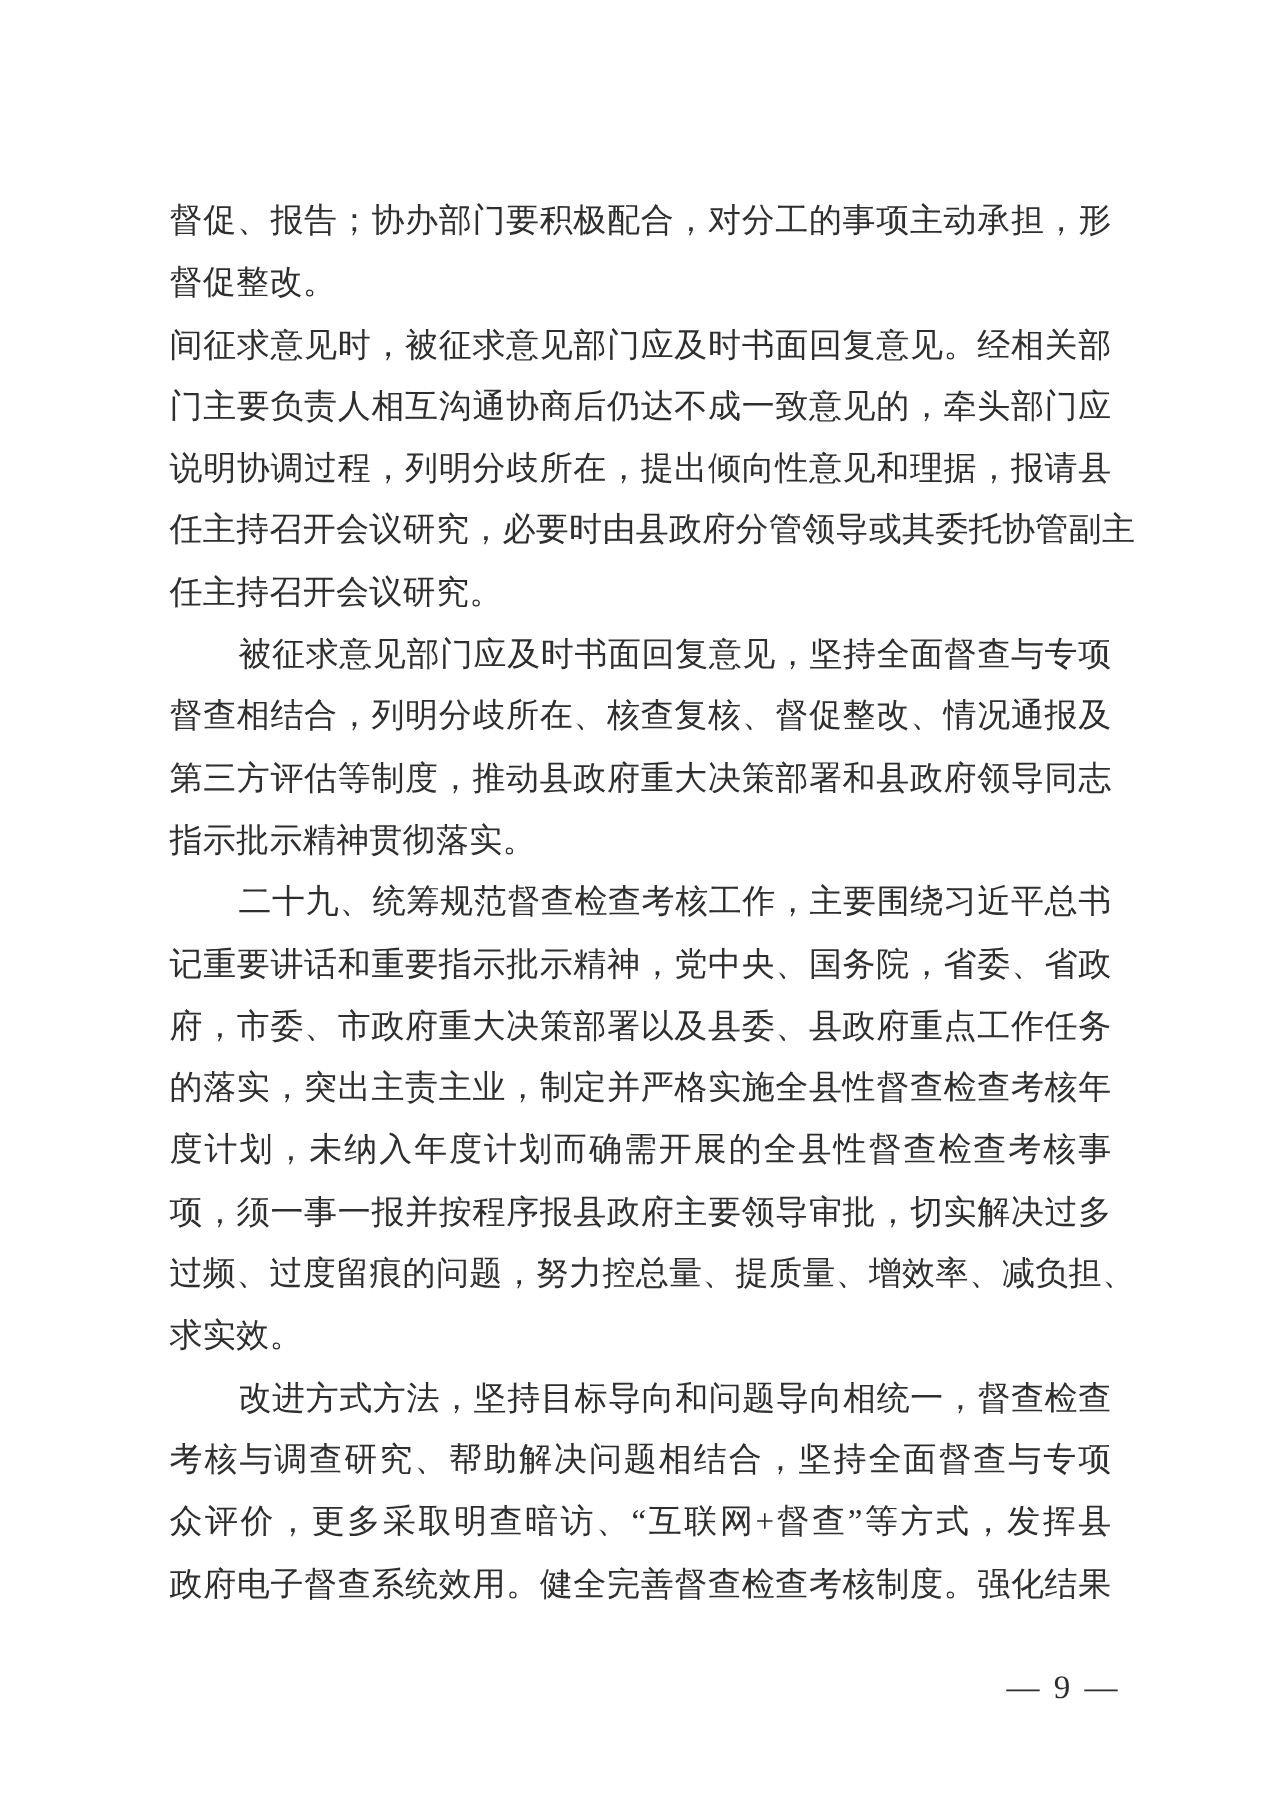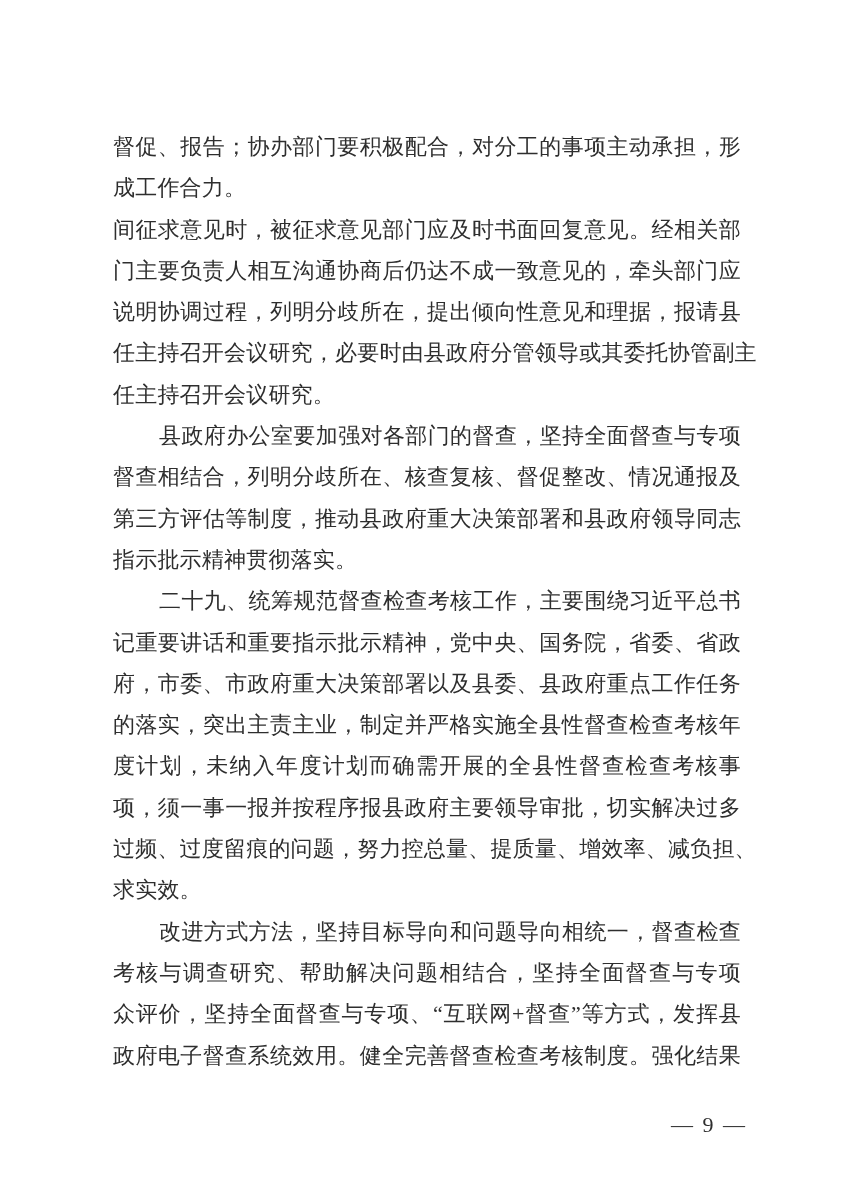--- a/index.html
+++ b/index.html
@@ -55,37 +55,37 @@
     letter-spacing: 2px;
     white-space: nowrap;
   }
 </style>
 </head>
 <body>
 
 <div class="doc-page">
   <div class="text-block" id="text-block">
       <div class="line">督促、报告；协办部门要积极配合，对分工的事项主动承担，形</div>
-      <div class="line end">成工作合力。</div>
+      <div class="line end">督促整改。</div>
       <div class="line">间征求意见时，被征求意见部门应及时书面回复意见。经相关部</div>
       <div class="line">门主要负责人相互沟通协商后仍达不成一致意见的，牵头部门应</div>
       <div class="line">说明协调过程，列明分歧所在，提出倾向性意见和理据，报请县</div>
       <div class="line">任主持召开会议研究，必要时由县政府分管领导或其委托协管副主</div>
       <div class="line end">任主持召开会议研究。</div>
-      <div class="line indent">县政府办公室要加强对各部门的督查，坚持全面督查与专项</div>
+      <div class="line indent">被征求意见部门应及时书面回复意见，坚持全面督查与专项</div>
       <div class="line">督查相结合，列明分歧所在、核查复核、督促整改、情况通报及</div>
       <div class="line">第三方评估等制度，推动县政府重大决策部署和县政府领导同志</div>
       <div class="line end">指示批示精神贯彻落实。</div>
       <div class="line indent">二十九、统筹规范督查检查考核工作，主要围绕习近平总书</div>
       <div class="line">记重要讲话和重要指示批示精神，党中央、国务院，省委、省政</div>
       <div class="line">府，市委、市政府重大决策部署以及县委、县政府重点工作任务</div>
       <div class="line">的落实，突出主责主业，制定并严格实施全县性督查检查考核年</div>
       <div class="line">度计划，未纳入年度计划而确需开展的全县性督查检查考核事</div>
       <div class="line">项，须一事一报并按程序报县政府主要领导审批，切实解决过多</div>
       <div class="line">过频、过度留痕的问题，努力控总量、提质量、增效率、减负担、</div>
       <div class="line end">求实效。</div>
       <div class="line indent">改进方式方法，坚持目标导向和问题导向相统一，督查检查</div>
       <div class="line">考核与调查研究、帮助解决问题相结合，坚持全面督查与专项</div>
-      <div class="line">众评价，坚持全面督查与专项、“互联网+督查”等方式，发挥县</div>
+      <div class="line">众评价，更多采取明查暗访、“互联网+督查”等方式，发挥县</div>
       <div class="line">政府电子督查系统效用。健全完善督查检查考核制度。强化结果</div>
     </div>
   <div class="page-number">— 9 —</div>
 </div>
 
 </body></html>

